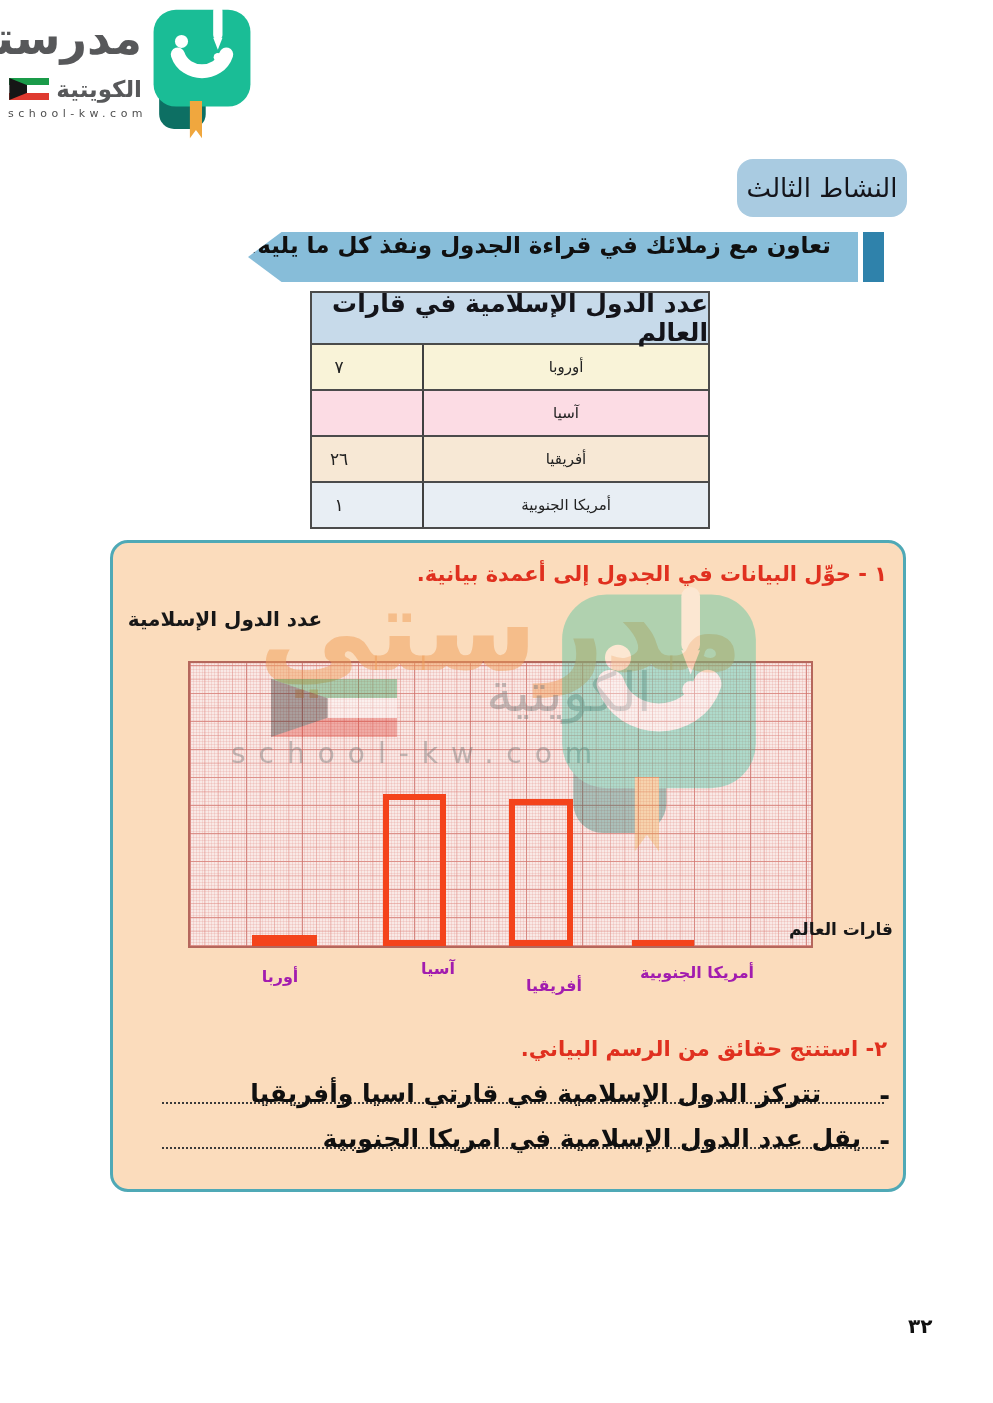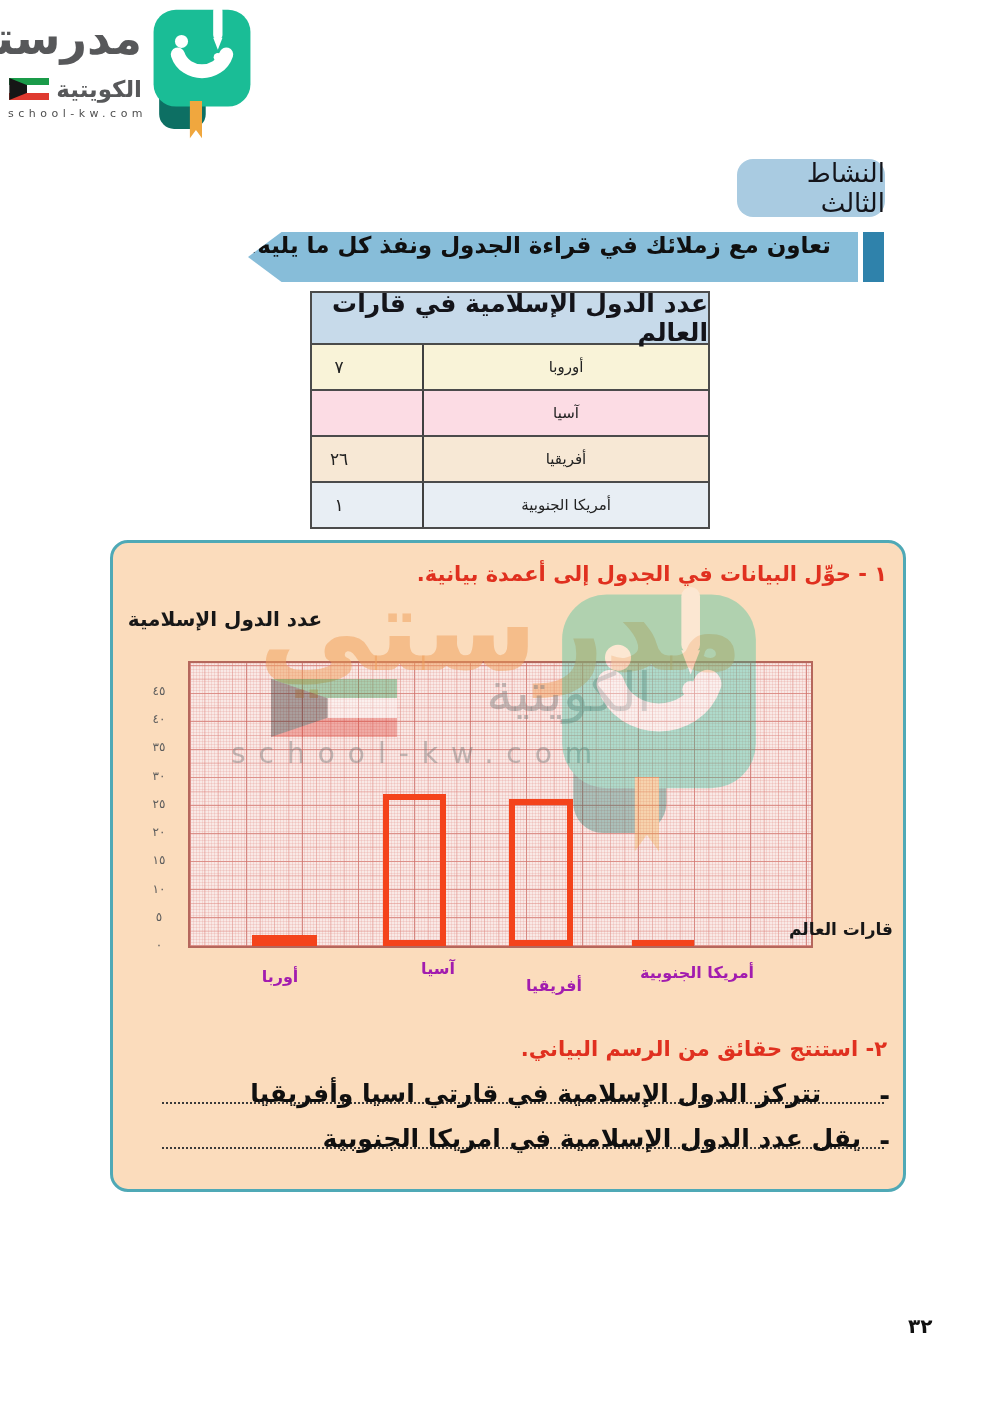--- a/index.html
+++ b/index.html
@@ -18,21 +18,21 @@
   .flag .g{top:0;background:#1a9b49;}
   .flag .w{top:33.3%;background:#ffffff;}
   .flag .r{top:66.6%;background:#df3a2f;}
   .flag .b{position:absolute;left:0;top:0;width:45%;height:100%;background:#161616;
            clip-path:polygon(0 0,100% 33%,100% 67%,0 100%);}
   .logo-site{position:absolute;left:0;top:101px;width:150px;font-size:11px;letter-spacing:4.5px;
              color:#4f4f4f;white-space:nowrap;}
   .logo-icon{position:absolute;left:138px;top:0;}
 
   
-  .activity-box{position:absolute;left:737px;top:159px;width:148px;height:58px;border-radius:16px;
+  .activity-box{position:absolute;left:737px;top:159px;width:170px;height:58px;border-radius:16px;
                 background:#a9cbe1;display:flex;align-items:center;justify-content:center;
                 font-size:26px;color:#14141a;direction:rtl;}
 
   
   .banner{position:absolute;left:248px;top:232px;width:636px;height:50px;}
   .banner-arrow{position:absolute;left:0;top:0;width:610px;height:50px;background:#87bdd9;
                 clip-path:polygon(0 50%,5.5% 0,100% 0,100% 100%,5.5% 100%);
                 display:flex;align-items:flex-start;justify-content:flex-end;direction:rtl;}
   .banner-arrow span{padding-right:26px;font-size:23px;font-weight:bold;color:#101010;}
   .banner-end{position:absolute;right:0;top:0;width:21px;height:50px;background:#2f82ab;}
@@ -199,32 +199,20 @@
       <path d="M47 102 L47 142 L53.5 133 L60 142 L60 102 Z" fill="#f0a73e"></path>
     </svg>
 
     <div class="paper">
       <div class="bar b1 filled" style="height: 11px; background: rgb(244, 67, 27);"></div>
       <div class="bar b2 outline" style="height: 152px; border-color: rgb(244, 67, 27);"></div>
       <div class="bar b3 outline" style="height: 147px; border-color: rgb(244, 67, 27);"></div>
       <div class="bar b4 filled" style="height: 6px; background: rgb(244, 67, 27);"></div>
     </div>
 
-    <div class="yticks">
-      <span>٤٥</span>
-      <span>٤٠</span>
-      <span>٣٥</span>
-      <span>٣٠</span>
-      <span>٢٥</span>
-      <span>٢٠</span>
-      <span>١٥</span>
-      <span>١٠</span>
-      <span>٥</span>
-      <span>٠</span>
-    </div>
 
     <span class="xlab xl1">أوربا</span>
     <span class="xlab xl2">آسيا</span>
     <span class="xlab xl3">أفريقيا</span>
     <span class="xlab xl4">أمريكا الجنوبية</span>
     <span class="xaxis-name">قارات العالم</span>
 
     <div class="q-red q2">٢- استنتج حقائق من الرسم البياني.</div>
 
     <div class="answers">

